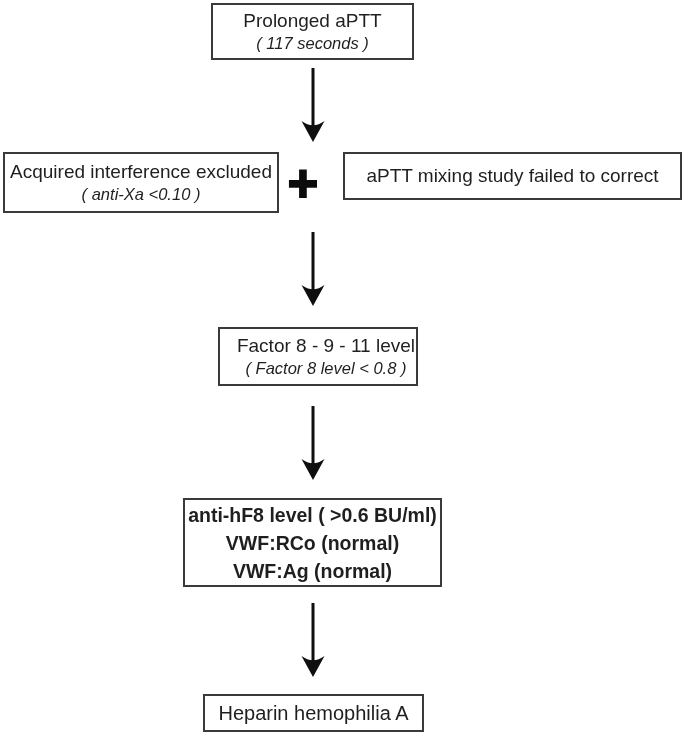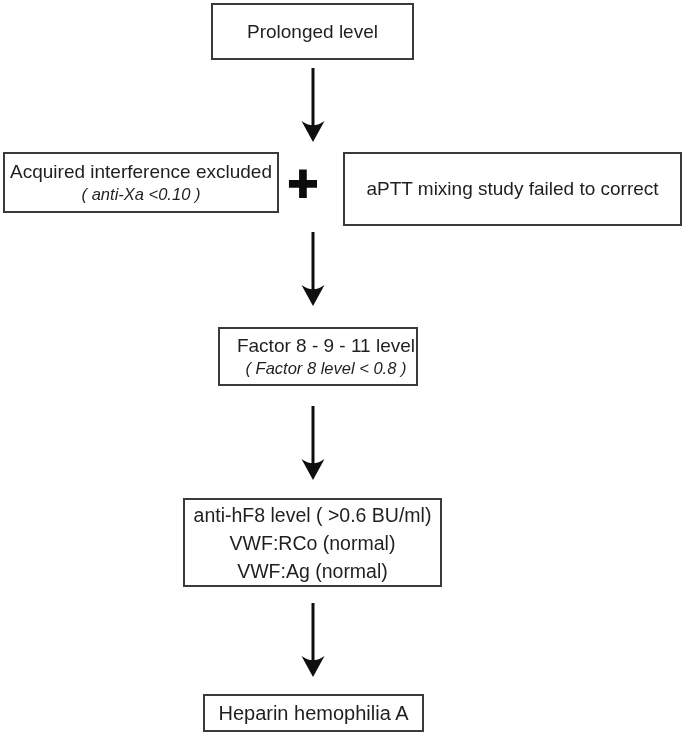--- a/index.html
+++ b/index.html
@@ -60,36 +60,37 @@
     font-weight:bold;
     line-height:1;
     color:#0c0c0c;
     -webkit-text-stroke:2px #0c0c0c;
   }
   
   #box-prolonged   {left:211px; top:3px;   width:203px; height:57px;}
   #arrow-1         {left:297px; top:66px;}
   #box-heparin     {left:3px;   top:152px; width:276px; height:61px;}
   #plus-sign       {left:280px; top:152px; width:46px;  height:61px;}
-  #box-mixing      {left:343px; top:152px; width:339px; height:74px;}
+  #box-mixing      {left:343px; top:152px; width:339px; height:48px;}
   #arrow-2         {left:297px; top:230px;}
   #box-factor      {left:218px; top:327px; width:200px; height:59px;padding-left:16px;}
   #arrow-3         {left:297px; top:404px;}
-  #box-inhibitor   {left:183px; top:498px; width:259px; height:89px;}
+  #box-inhibitor   {left:183px; top:498px; width:259px; height:89px;font-weight:bold;}
   #arrow-4         {left:297px; top:601px;}
   #box-diagnosis   {left:203px; top:694px; width:221px; height:38px;}
   #box-diagnosis .node-title{font-size:20px;}
 </style>
 </head>
 <body>
 
 <div class="canvas">
 
   <div class="node" id="box-prolonged">
-    <div class="node-title">Prolonged level</div>
+    <div class="node-title">Prolonged aPTT</div>
+    <div class="node-subtitle">( 117 seconds )</div>
   </div>
 
   <div class="arrow" id="arrow-1">
     <svg viewBox="0 0 32 76" xmlns="http://www.w3.org/2000/svg">
       <line x1="16" y1="2" x2="16" y2="62" stroke="#0f0f0f" stroke-width="3"></line>
       <path d="M16 76 L4.5 55 Q16 63.5 27.5 55 Z" fill="#0f0f0f"></path>
     </svg>
   </div>
 
   <div class="node" id="box-heparin">

